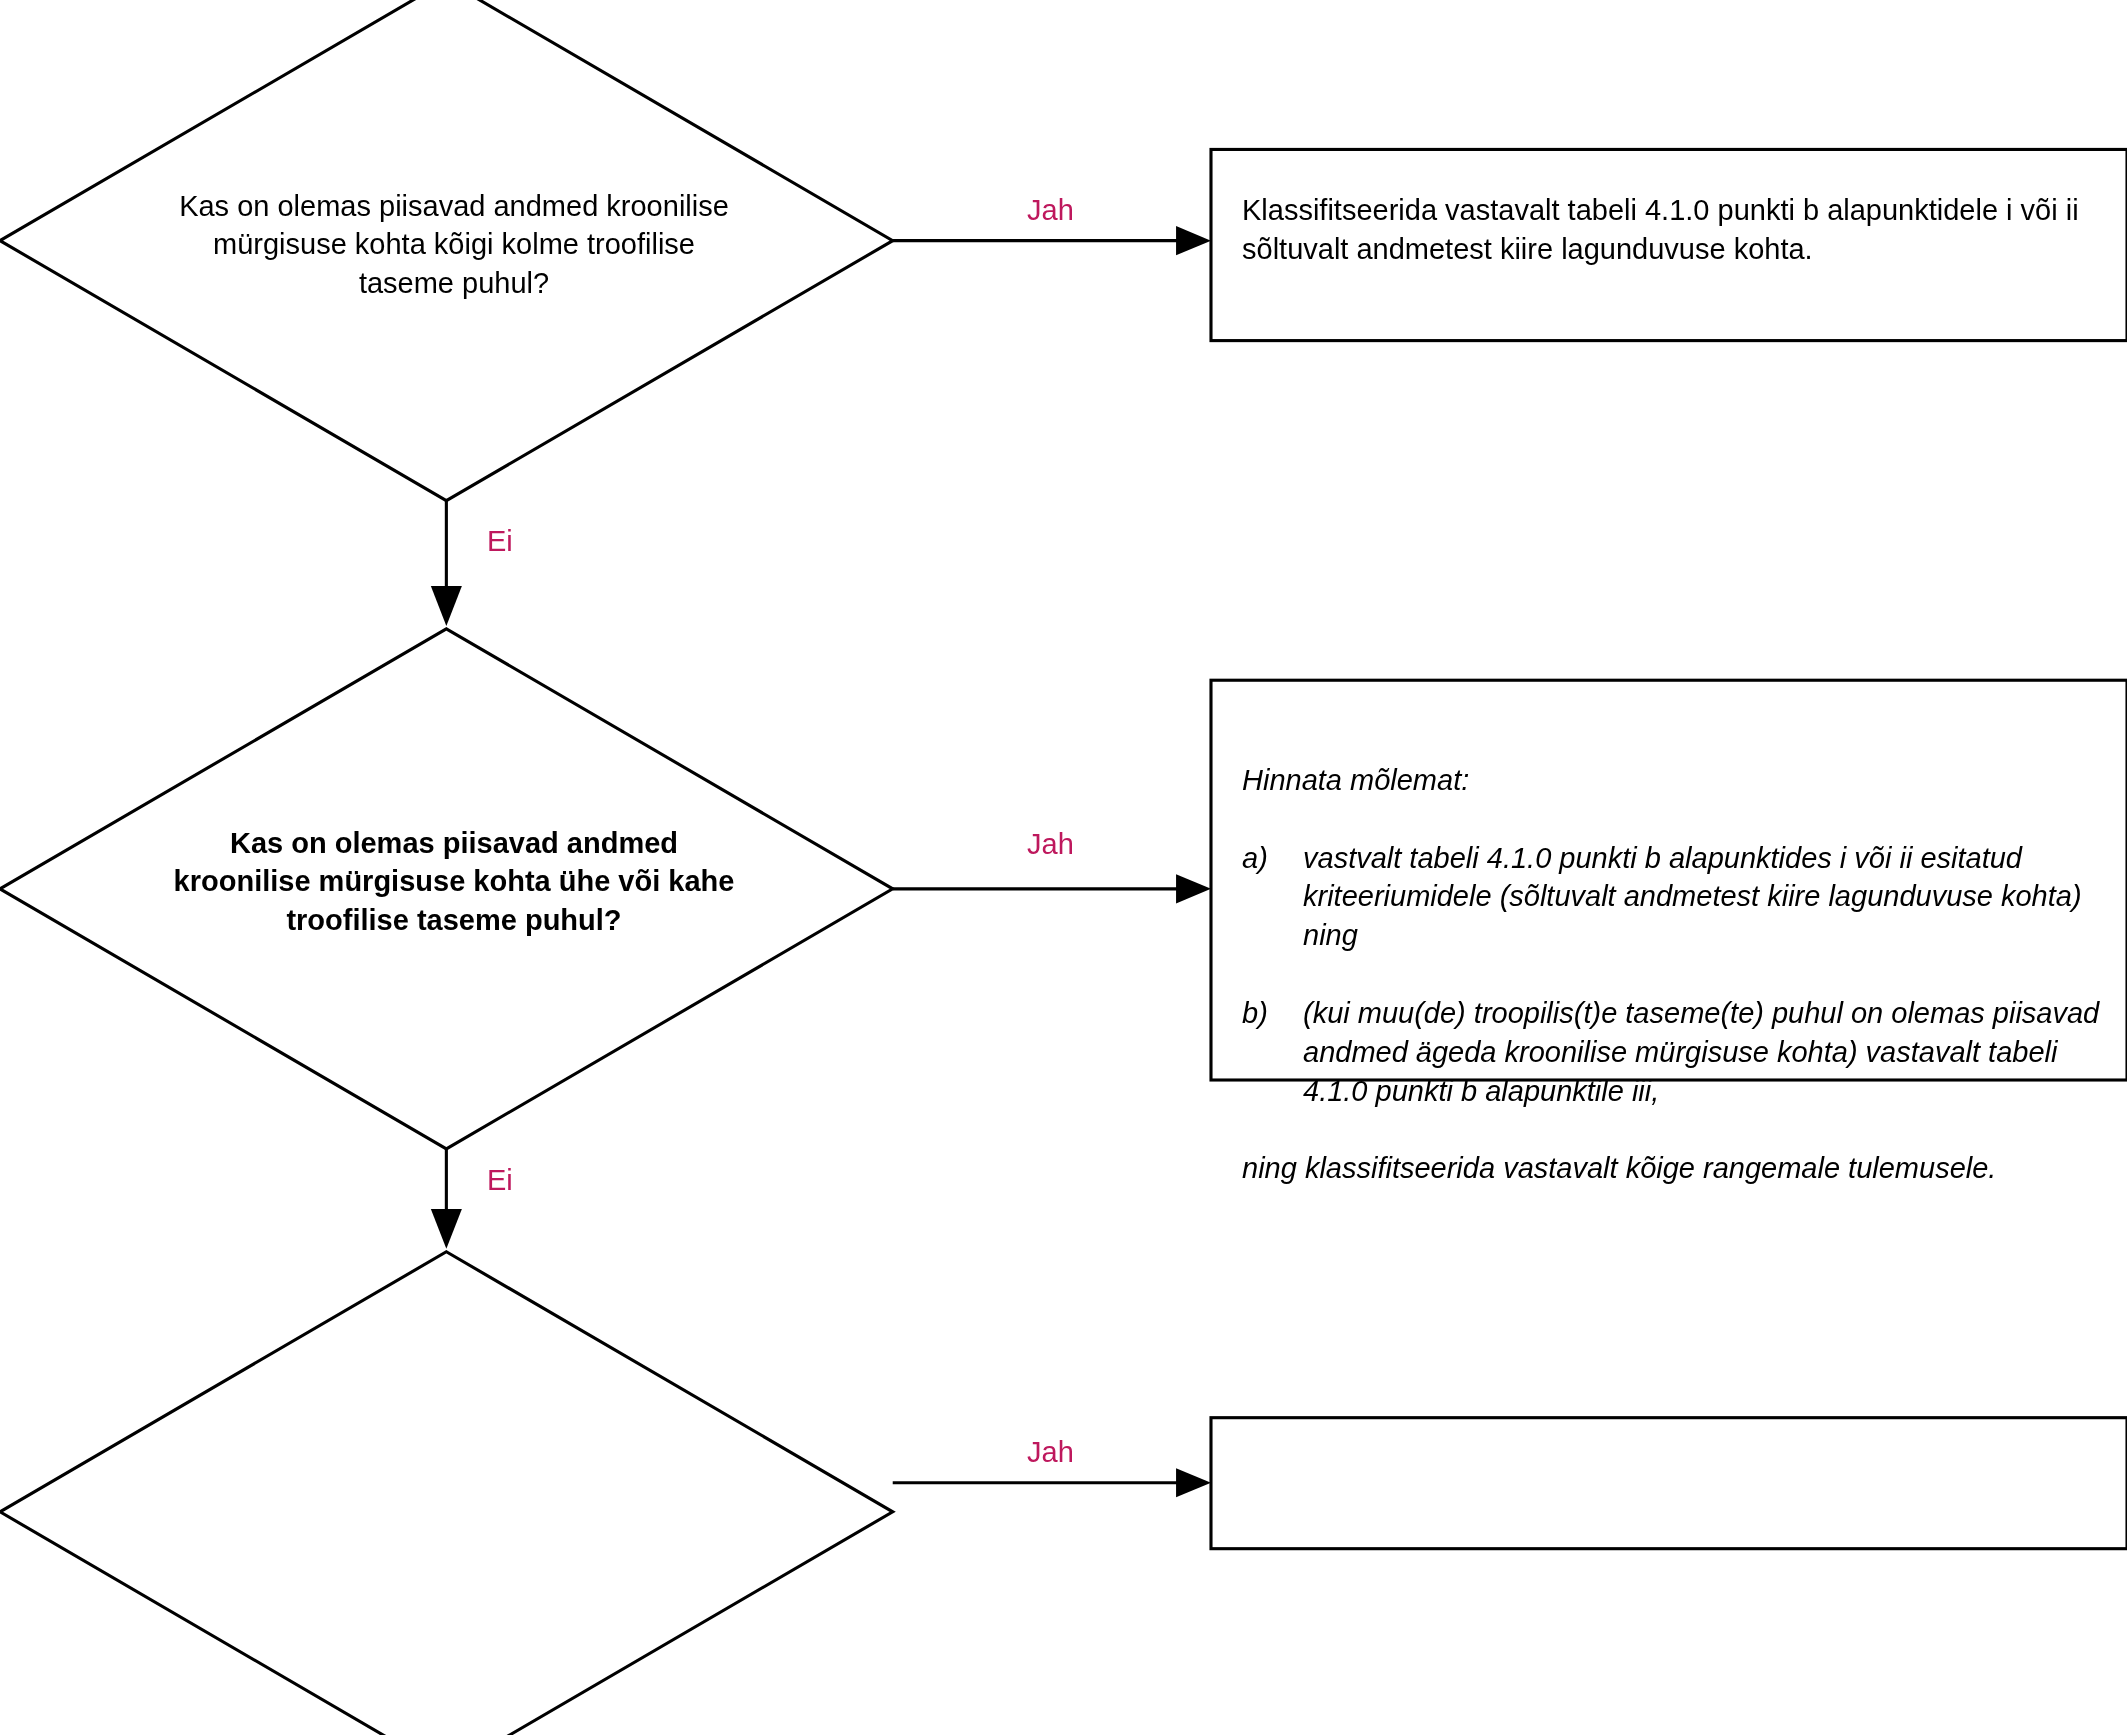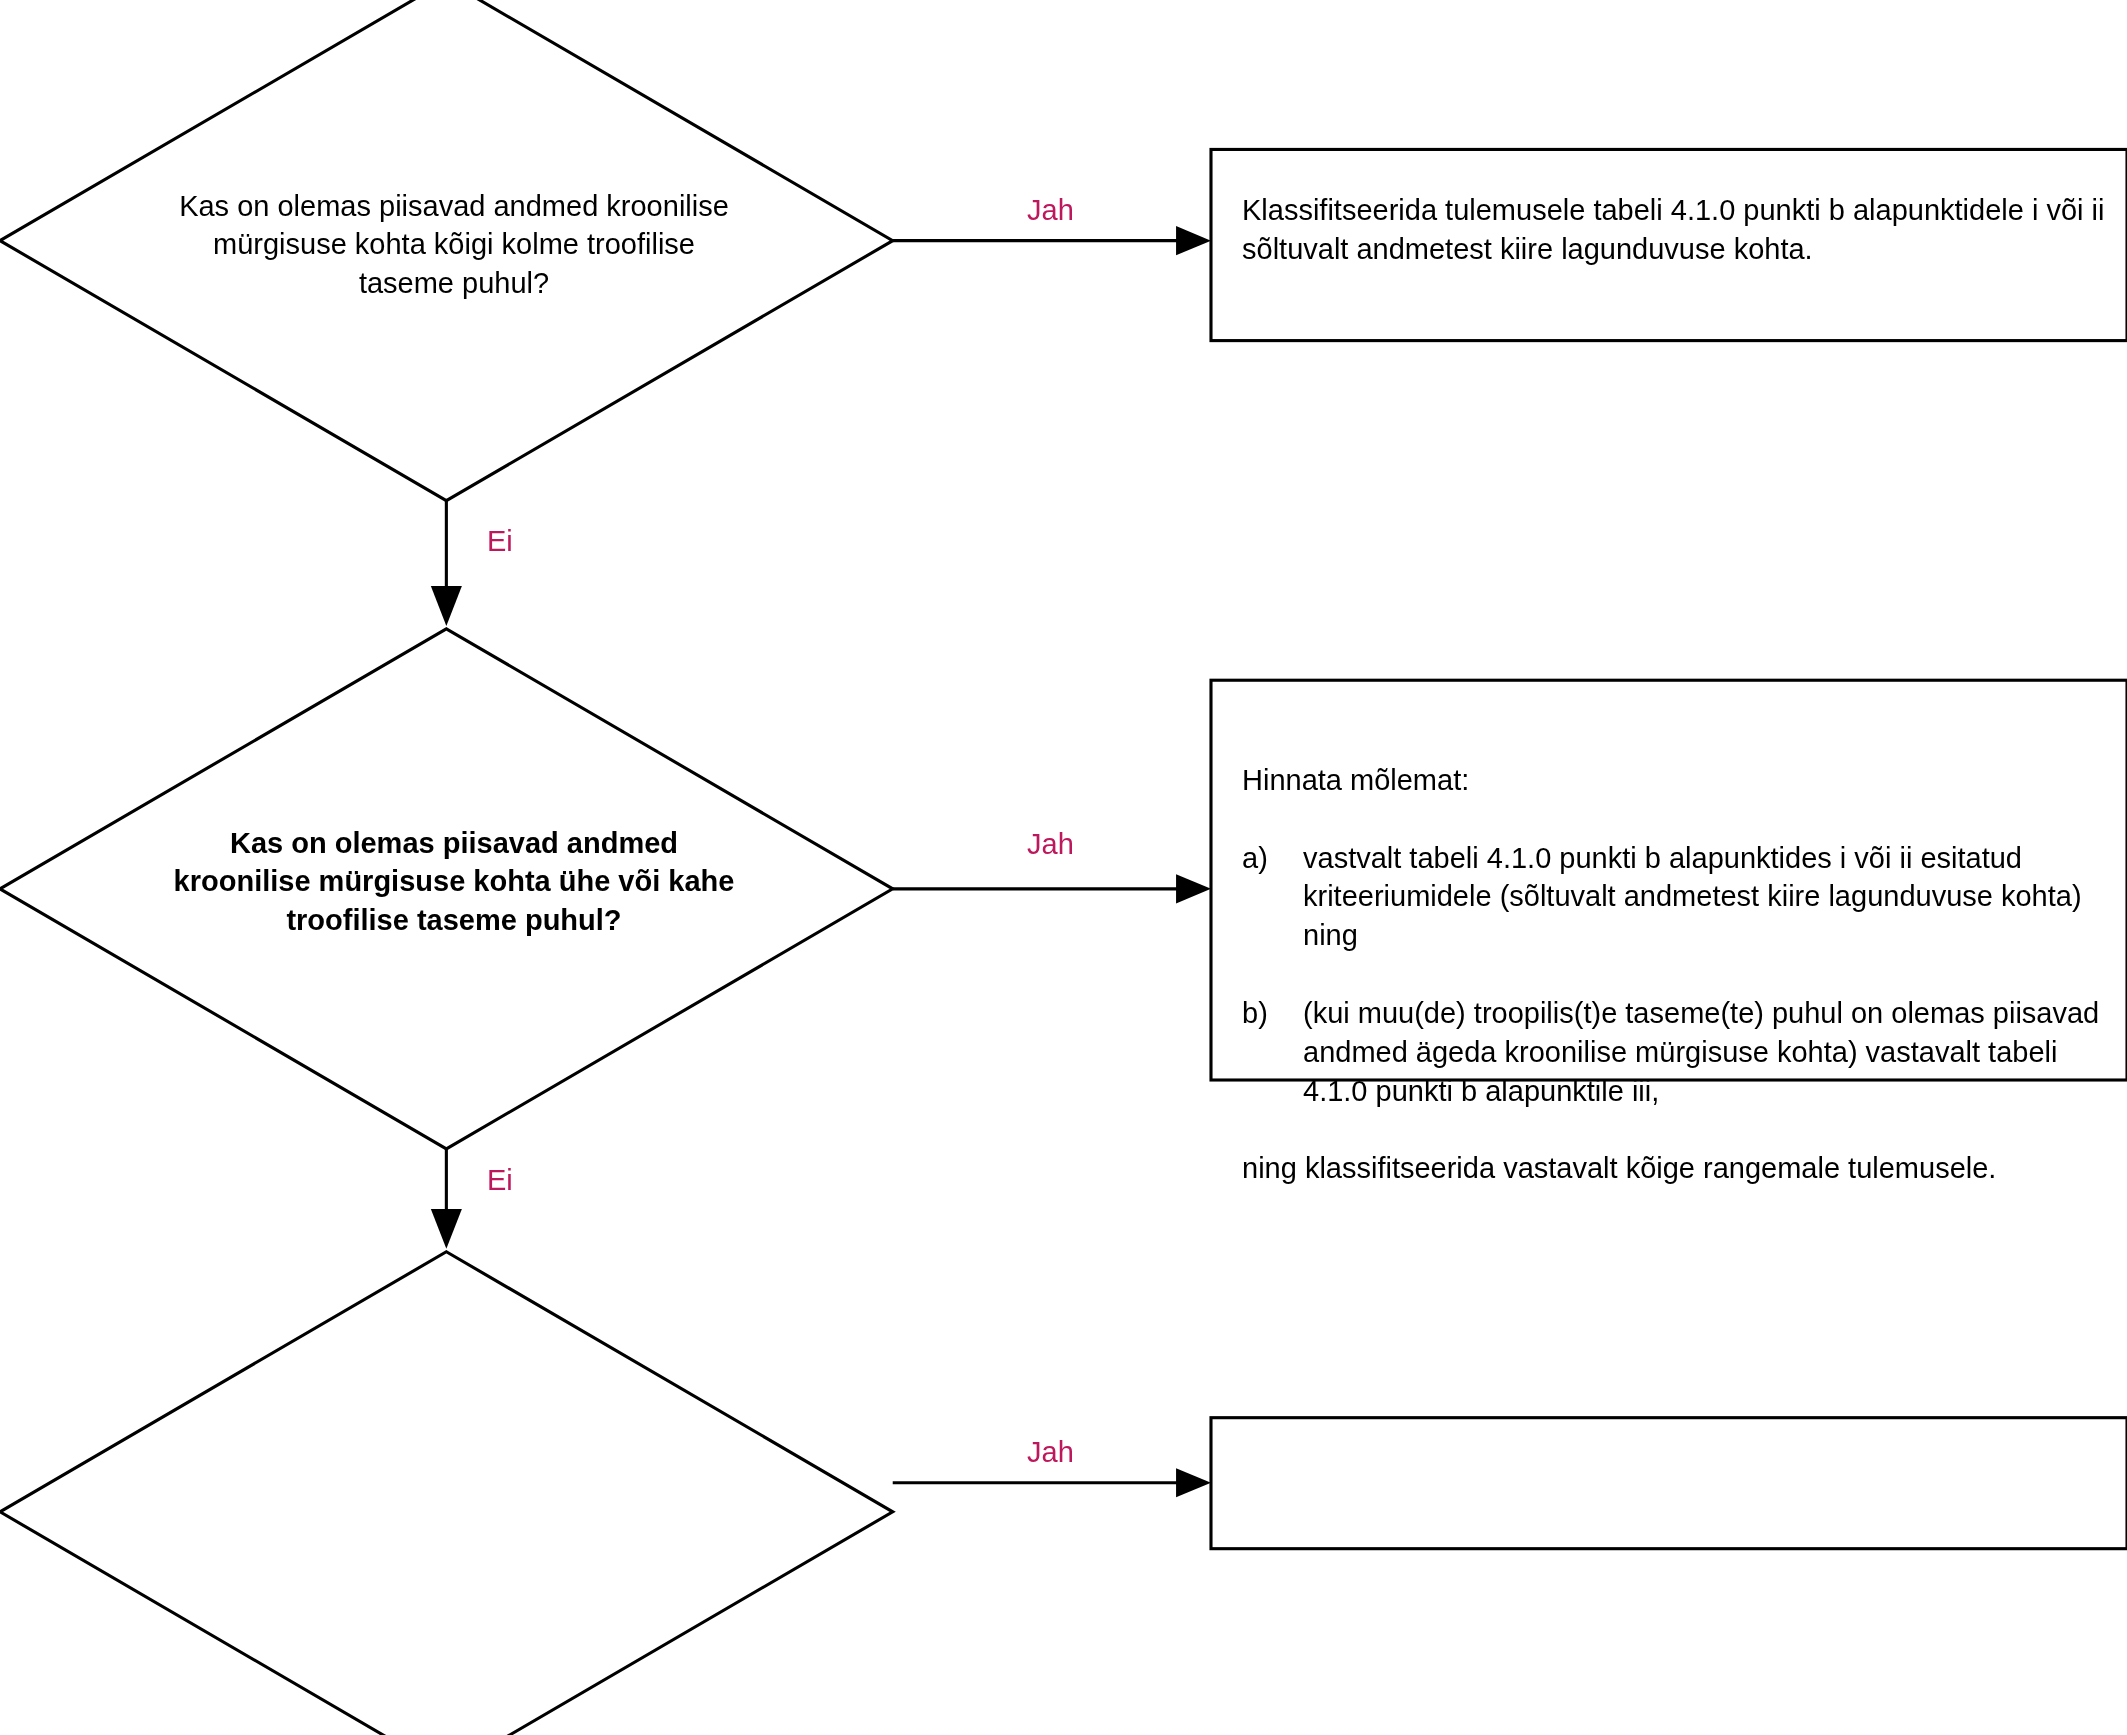--- a/index.html
+++ b/index.html
@@ -117,25 +117,25 @@
     <polygon class="arrowhead" points="460,1287 444,1246 476,1246"></polygon>
 
     <path class="connector" d="M 920,1528 L 1232,1528"></path>
     <polygon class="arrowhead" points="1248,1528 1212,1513 1212,1543"></polygon>
   </svg>
 
   <div class="txt-layer">
 
     <div class="node-text" style="left:155px; top:187px; width:582px;">Kas on olemas piisavad andmed kroonilise mürgisuse kohta kõigi kolme troofilise taseme puhul?</div>
 
-    <div class="box-text" style="left:1234px; top:191px; width:873px;">Klassifitseerida tulemusele tabeli 4.1.0 punkti b alapunktidele i või ii sõltuvalt andmetest kiire lagunduvuse kohta.</div>
+    <div class="box-text" style="left:1234px; top:191px; width:873px;">Klassifitseerida vastavalt tabeli 4.1.0 punkti b alapunktidele i või ii sõltuvalt andmetest kiire lagunduvuse kohta.</div>
 
     <div class="node-text" style="left:155px; top:824px; width:582px;font-weight:bold;">Kas on olemas piisavad andmed kroonilise mürgisuse kohta ühe või kahe troofilise taseme puhul?</div>
 
-    <div class="box-text" style="left:1234px; top:722px; width:873px;">
+    <div class="box-text" style="left:1234px; top:722px; width:873px;font-style:italic;">
       <div>Hinnata mõlemat:</div>
       <div class="list-row">
         <div class="list-marker">a)</div>
         <div class="list-body">vastvalt tabeli 4.1.0 punkti b alapunktides i või ii esitatud kriteeriumidele (sõltuvalt andmetest kiire lagunduvuse kohta) ning</div>
       </div>
       <div class="list-row">
         <div class="list-marker">b)</div>
         <div class="list-body">(kui muu(de) troopilis(t)e taseme(te) puhul on olemas piisavad andmed ägeda kroonilise mürgisuse kohta) vastavalt tabeli 4.1.0 punkti b alapunktile iii,</div>
       </div>
       <div>ning klassifitseerida vastavalt kõige rangemale tulemusele.</div>

